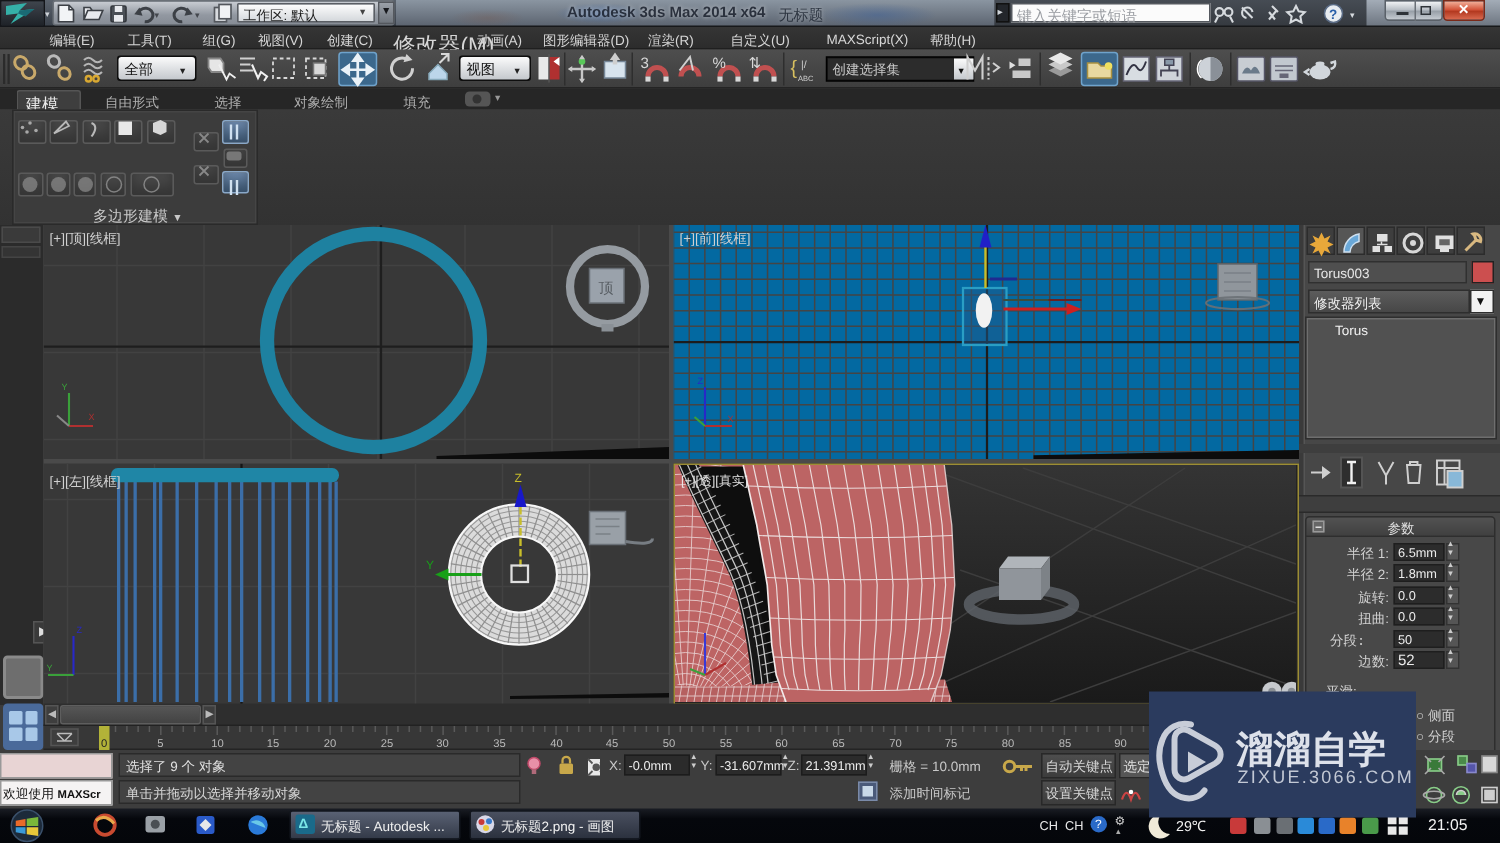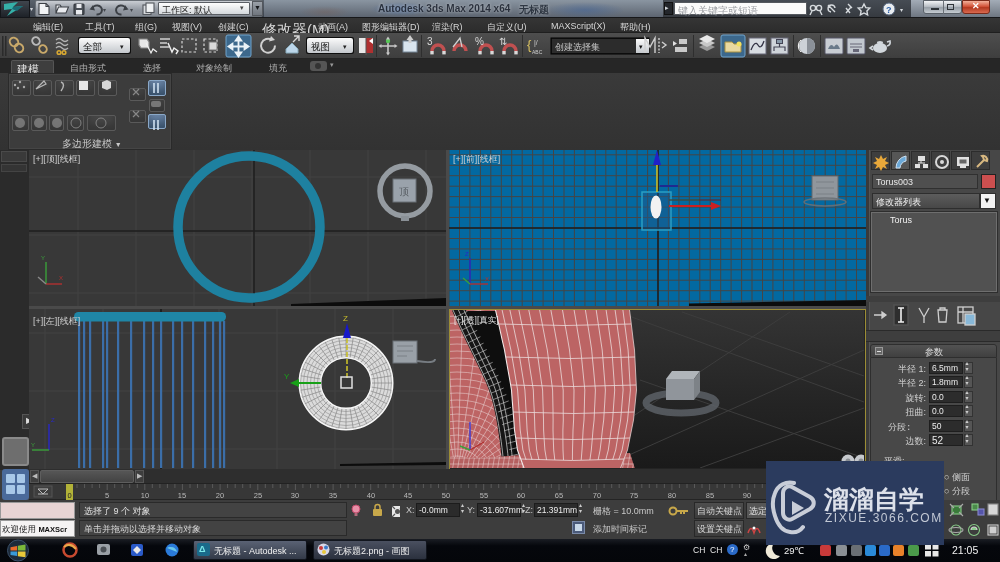--- a/index.html
+++ b/index.html
@@ -44,21 +44,21 @@
 </g>
   </svg>
 
 <div class="abs" style="left:158px;top:2px;width:92px;height:13px;background:linear-gradient(#fdfdfd,#d4d8dc);border:1px solid #5a5e64;border-radius:1px;"></div>
 <div class="tx" style="left:162px;top:4px;font-size:9px;color:#1c1c1c;">工作区: 默认</div>
 <div class="tx" style="left:240px;top:4px;font-size:7px;color:#444;">▾</div>
 <div class="abs" style="left:252px;top:1px;width:11px;height:15px;background:linear-gradient(#9aa0a8,#70767e);border:1px solid #54585e;"></div>
 <div class="tx" style="left:254px;top:4px;font-size:7px;color:#16181c;">▼</div>
 
 <div class="tx" style="left:378px;top:3px;font-size:10px;color:#1e2430;text-shadow:0 0 3px rgba(255,255,255,.6);font-weight:bold;opacity:.85;">Autodesk 3ds Max  2014 x64</div>
-<div class="tx" style="left:519px;top:3px;font-size:10px;color:#222a36;text-shadow:0 0 3px rgba(255,255,255,.5);font-weight:bold;opacity:.85;">无标题</div>
+<div class="tx" style="left:519px;top:3px;font-size:10px;color:#222a36;text-shadow:0 0 3px rgba(255,255,255,.5);font-weight:normal;opacity:.85;">无标题</div>
 
 <div class="abs" style="left:664px;top:2px;width:9px;height:13px;background:#23262b;border:1px solid #111;"></div>
 <div class="tx" style="left:665px;top:4px;font-size:7px;color:#cfd3d8;">▸</div>
 <div class="abs" style="left:674px;top:2px;width:133px;height:13px;background:#fbfbfb;border:1px solid #55595f;"></div>
 <div class="tx" style="left:678px;top:4px;font-size:10px;color:#9a9da2;">键入关键字或短语</div>
 <svg class="abs" style="left:808px;top:2px;" width="100" height="14" viewBox="0 0 100 14">
 <g fill="none" stroke="#d6dade" stroke-width="1.4">
 <circle cx="5" cy="6" r="2.6"></circle>
       <circle cx="11" cy="6" r="2.6"></circle>
       <path d="M4,9 l-2,4 M12,9 l2,4"></path>
@@ -776,21 +776,21 @@
 <div class="tx" style="left:880px;top:392px;width:46px;text-align:right;font-size:9px;color:#d0d0d0;">旋转:</div>
 <div class="abs" style="left:929px;top:391px;width:34px;height:12px;background:#2c2c2c;border:1px solid #1e1e1e;"></div>
 <div class="tx" style="left:932px;top:392px;font-size:8.5px;color:#ececec;">0.0</div>
 <div class="abs" style="left:964px;top:391px;width:9px;height:12px;background:#555;border:1px solid #333;"></div>
 <div class="tx" style="left:965.5px;top:389px;font-size:6px;color:#ccc;line-height:6px;">▴<br>▾</div>
 <div class="tx" style="left:880px;top:406px;width:46px;text-align:right;font-size:9px;color:#d0d0d0;">扭曲:</div>
 <div class="abs" style="left:929px;top:405px;width:34px;height:12px;background:#2c2c2c;border:1px solid #1e1e1e;"></div>
 <div class="tx" style="left:932px;top:406px;font-size:8.5px;color:#ececec;">0.0</div>
 <div class="abs" style="left:964px;top:405px;width:9px;height:12px;background:#555;border:1px solid #333;"></div>
 <div class="tx" style="left:965.5px;top:403px;font-size:6px;color:#ccc;line-height:6px;">▴<br>▾</div>
-<div class="tx" style="left:888px;top:421px;width:46px;text-align:left;font-size:9px;color:#d0d0d0;font-family:Liberation Mono, monospace;">分段:</div>
+<div class="tx" style="left:864px;top:421px;width:46px;text-align:right;font-size:9px;color:#d0d0d0;font-family:Liberation Mono, monospace;">分段:</div>
 <div class="abs" style="left:929px;top:420px;width:34px;height:12px;background:#2c2c2c;border:1px solid #1e1e1e;"></div>
 <div class="tx" style="left:932px;top:421px;font-size:8.5px;color:#ececec;">50</div>
 <div class="abs" style="left:964px;top:420px;width:9px;height:12px;background:#555;border:1px solid #333;"></div>
 <div class="tx" style="left:965.5px;top:418px;font-size:6px;color:#ccc;line-height:6px;">▴<br>▾</div>
 <div class="tx" style="left:880px;top:435px;width:46px;text-align:right;font-size:9px;color:#d0d0d0;">边数:</div>
 <div class="abs" style="left:929px;top:434px;width:34px;height:12px;background:#2c2c2c;border:1px solid #1e1e1e;"></div>
 <div class="tx" style="left:932px;top:435px;font-size:10px;color:#ececec;">52</div>
 <div class="abs" style="left:964px;top:434px;width:9px;height:12px;background:#555;border:1px solid #333;"></div>
 <div class="tx" style="left:965.5px;top:432px;font-size:6px;color:#ccc;line-height:6px;">▴<br>▾</div>
 <div class="tx" style="left:884px;top:455px;font-size:9px;color:#d0d0d0;">平滑:</div>

